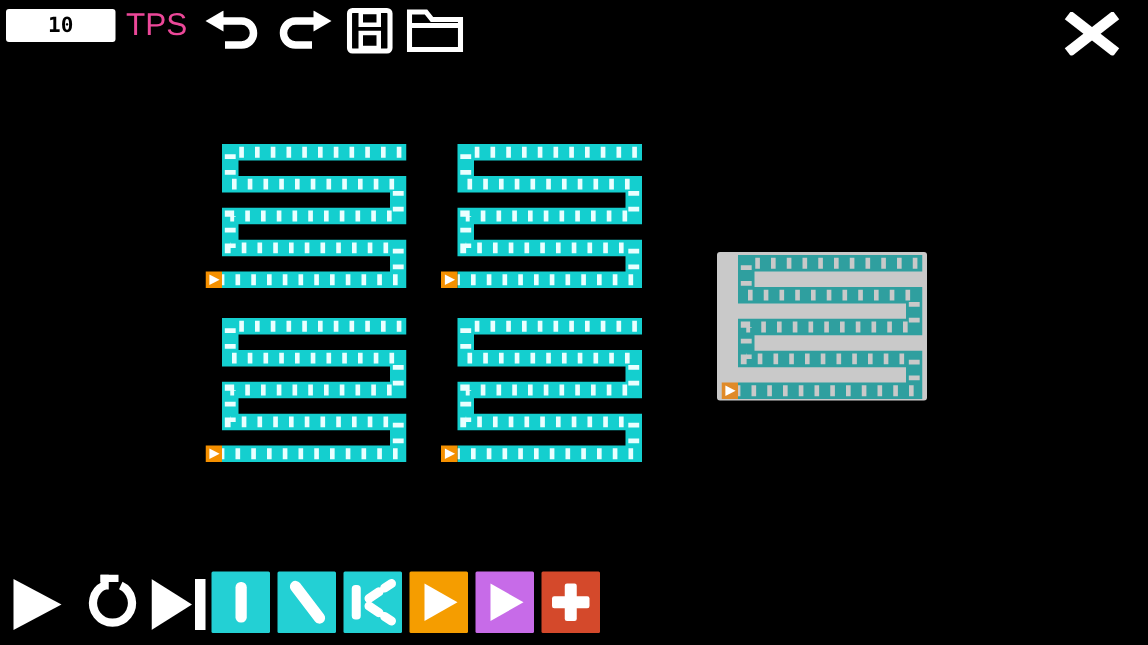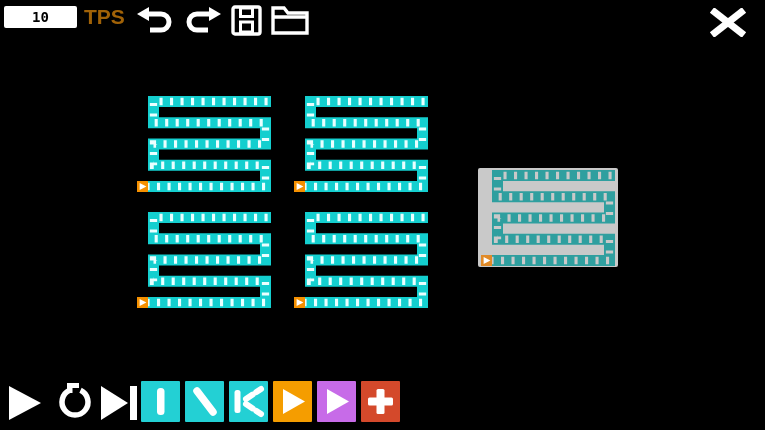--- a/index.html
+++ b/index.html
@@ -8,21 +8,21 @@
     overflow:hidden;font-family:"Liberation Sans",sans-serif;
   }
   
   #tps-input{
     position:absolute;left:4px;top:6px;width:73px;height:22px;
     background:#fff;border:none;border-radius:2px;outline:none;
     text-align:center;color:#000;font-family:"DejaVu Sans Mono",monospace;
     font-weight:bold;font-size:14px;padding:0;box-sizing:border-box;
   }
   #tps-label{
-    position:absolute;left:84px;top:5px;color:#a16207;font-weight:bold;
+    position:absolute;left:84px;top:5px;color:#ec4899;font-weight:normal;
     font-size:21px;letter-spacing:0px;
   }
   .top-icon{position:absolute;top:7px;cursor:pointer;}
   #undo-btn{left:136px;}
   #redo-btn{left:184px;}
   #save-btn{left:231px;top:5px;}
   #open-btn{left:271px;top:5px;}
   #close-btn{position:absolute;left:709px;top:8px;cursor:pointer;}
   
   .serp{position:absolute;width:134px;height:96px;}

